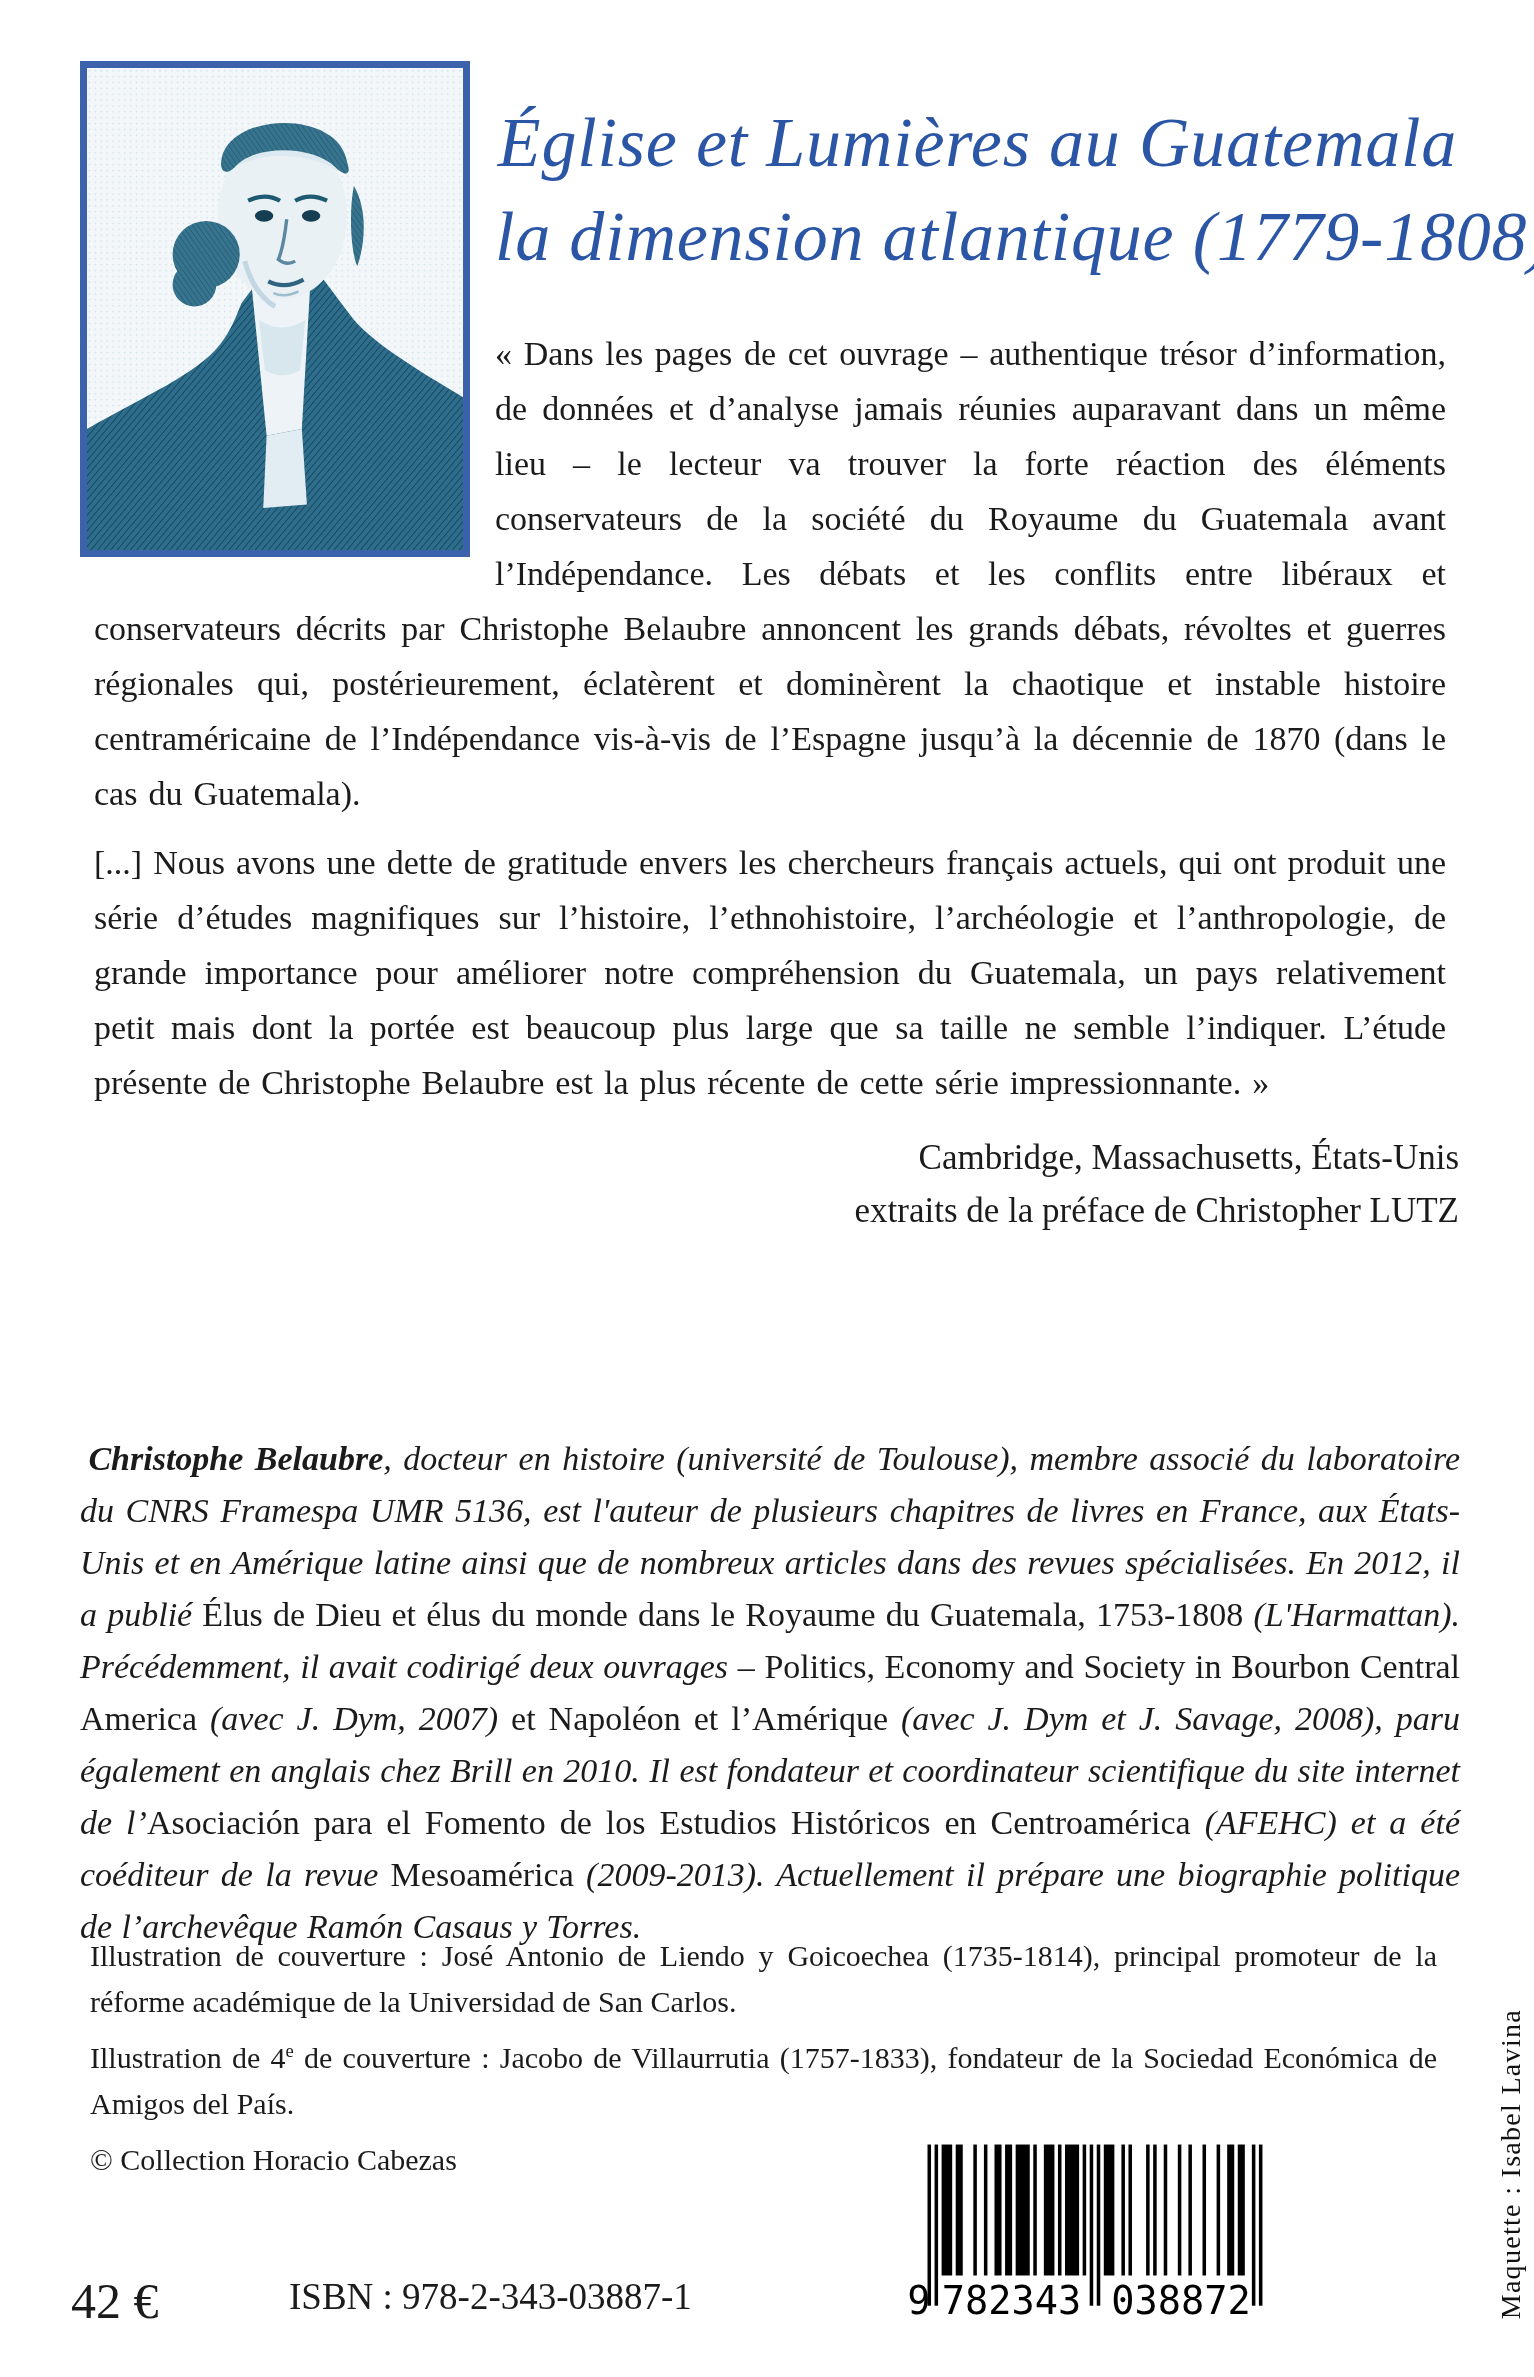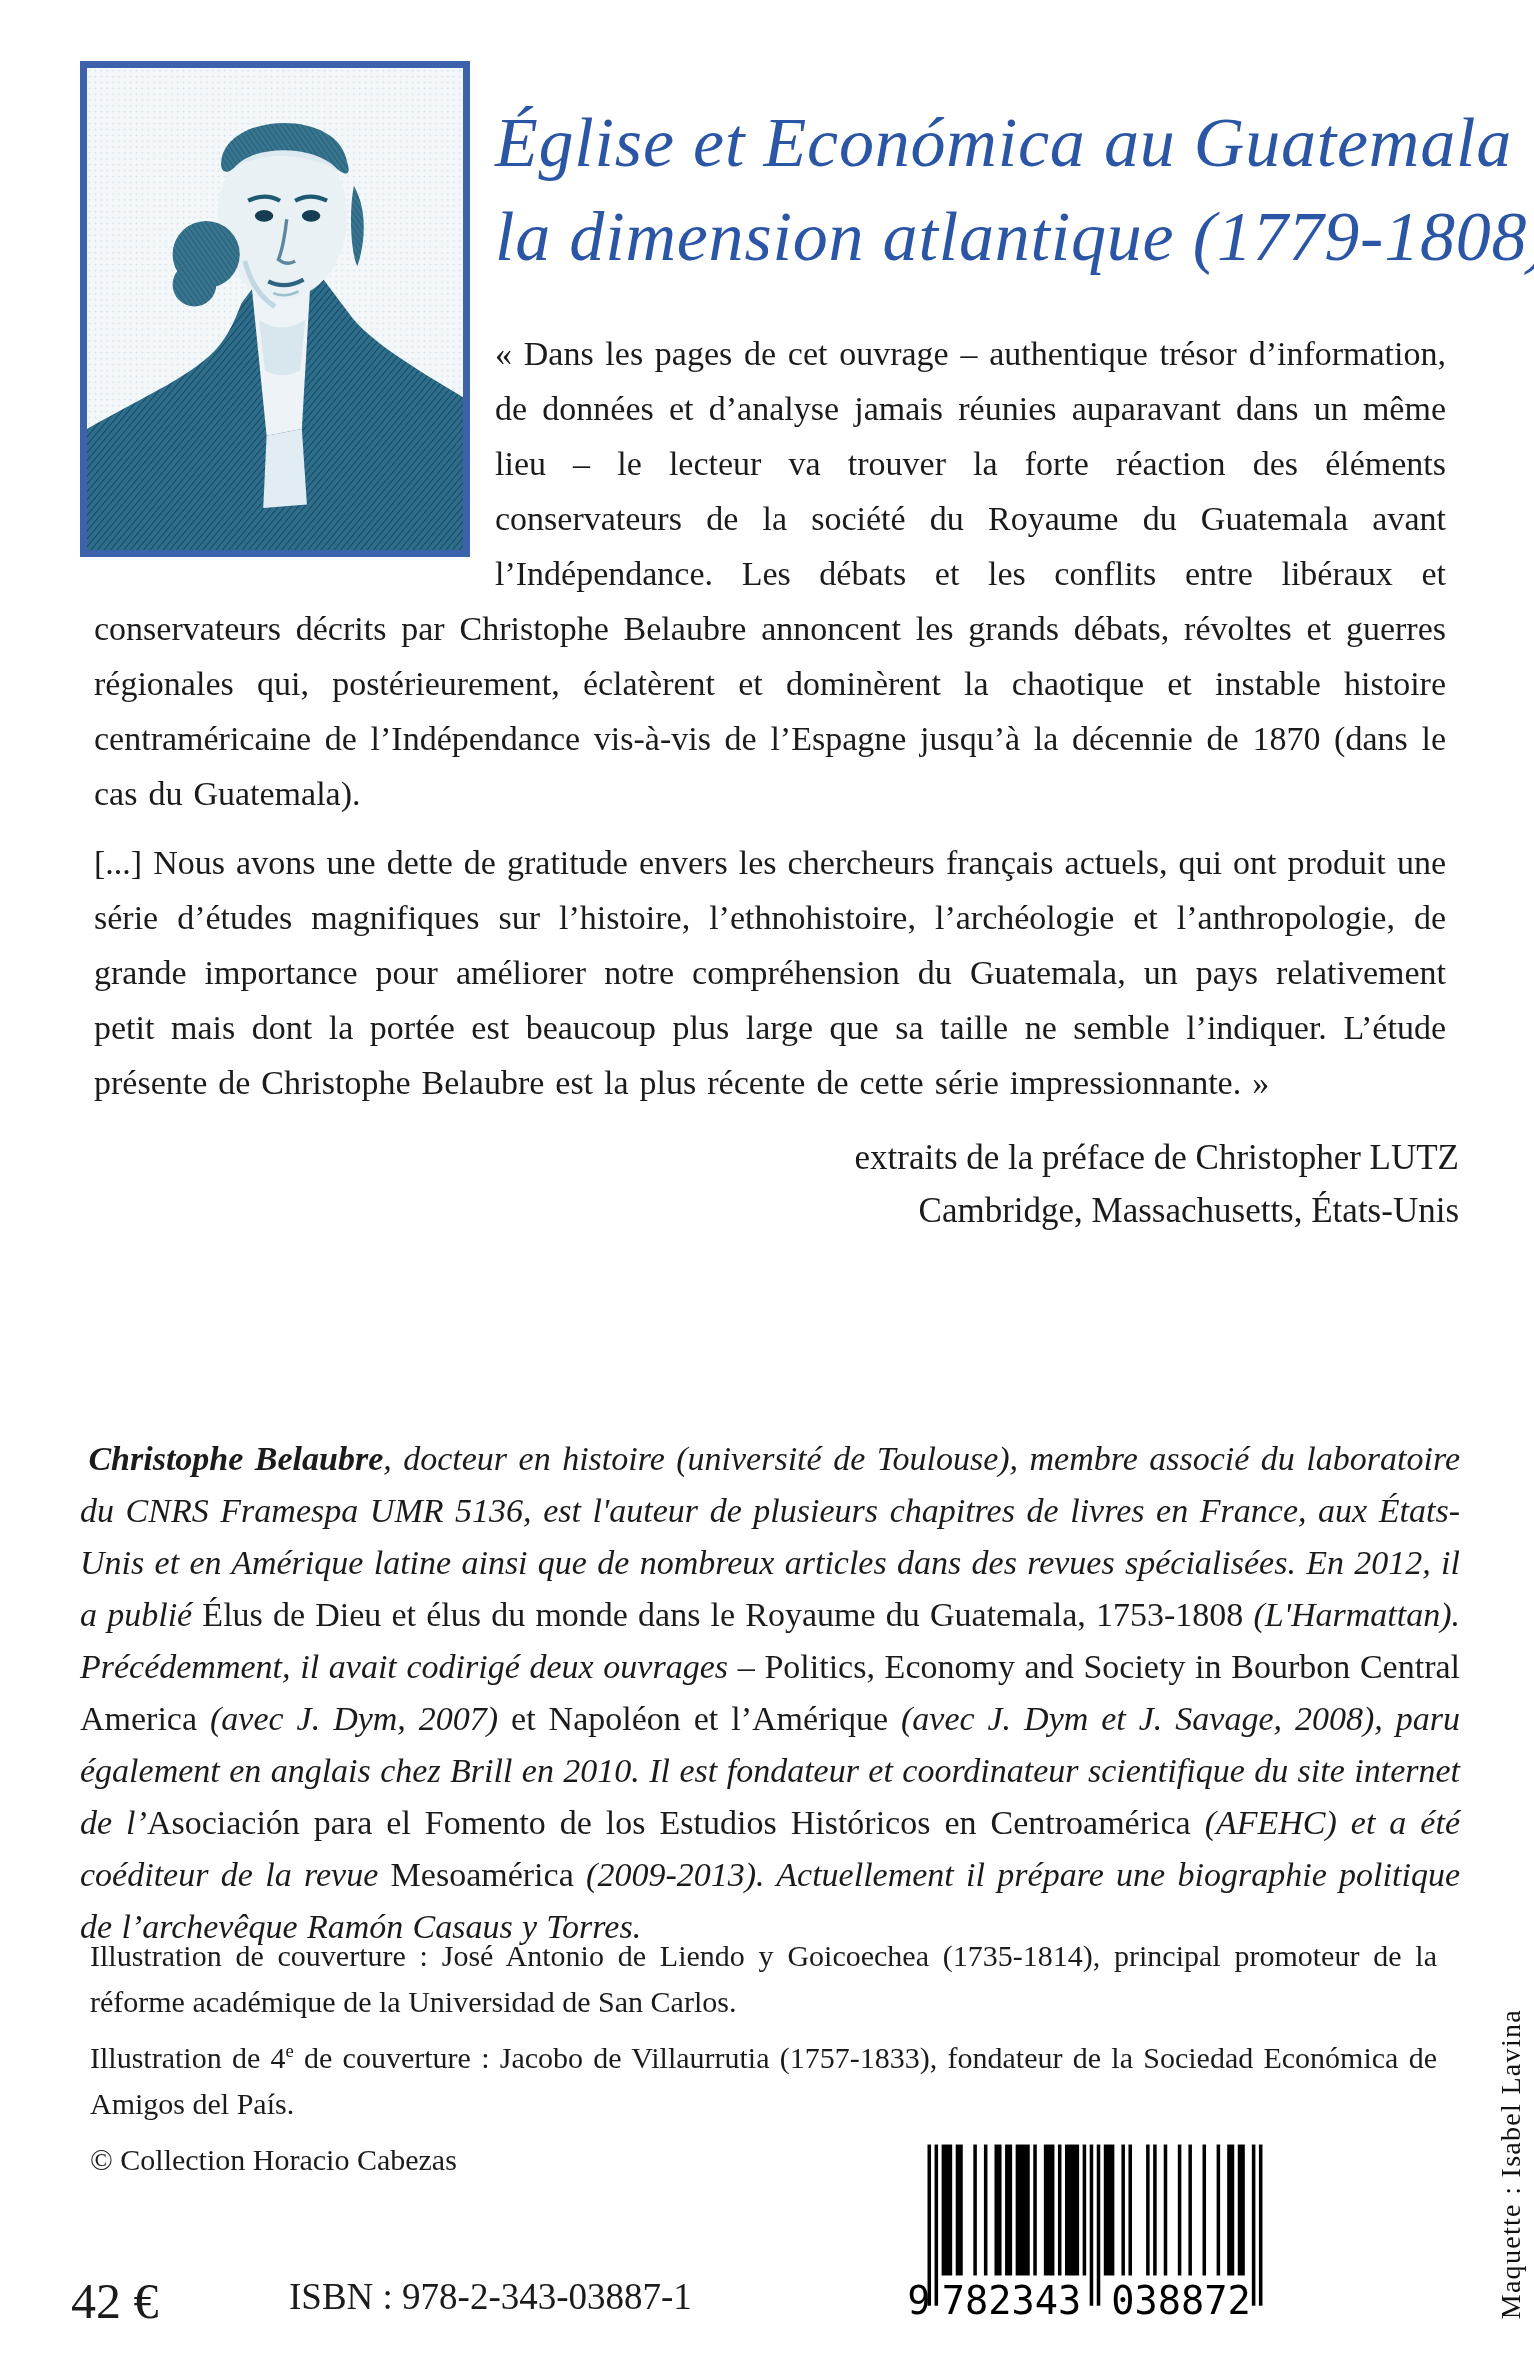--- a/index.html
+++ b/index.html
@@ -146,33 +146,33 @@
         <path d="M238,180 Q234,214 228,228 Q238,236 248,230" stroke="#5b87a0" stroke-width="4" fill="none"></path>
 
         <path d="M216,254 Q236,264 258,252" stroke="#2f6380" stroke-width="5" fill="none"></path>
         <path d="M222,268 Q236,274 252,266" stroke="#9dbecd" stroke-width="3" fill="none"></path>
 
         <path d="M188,230 Q198,268 224,284" stroke="#c2d7e2" stroke-width="6" fill="none"></path>
       </svg>
     </div>
 
     <div class="title-block">
-      <div>Église et Económica au Guatemala</div>
+      <div>Église et Lumières au Guatemala</div>
       <div>la dimension atlantique (1779-1808)</div>
     </div>
 
     <div class="quote-block">
       <p>« Dans les pages de cet ouvrage – authentique trésor d’information, de données et d’analyse jamais réunies auparavant dans un même lieu – le lecteur va trouver la forte réaction des éléments conservateurs de la société du Royaume du Guatemala avant l’Indépendance. Les débats et les conflits entre libéraux et conservateurs décrits par Christophe Belaubre annoncent les grands débats, révoltes et guerres régionales qui, postérieurement, éclatèrent et dominèrent la chaotique et instable histoire centraméricaine de l’Indépendance vis-à-vis de l’Espagne jusqu’à la décennie de 1870 (dans le cas du Guatemala).</p>
       <p>[...] Nous avons une dette de gratitude envers les chercheurs français actuels, qui ont produit une série d’études magnifiques sur l’histoire, l’ethnohistoire, l’archéologie et l’anthropologie, de grande importance pour améliorer notre compréhension du Guatemala, un pays relativement petit mais dont la portée est beaucoup plus large que sa taille ne semble l’indiquer. L’étude présente de Christophe Belaubre est la plus récente de cette série impressionnante. »</p>
     </div>
   </div>
 
   <div class="attribution">
+    <div>Cambridge, Massachusetts, États-Unis</div>
     <div>extraits de la préface de Christopher LUTZ</div>
-    <div>Cambridge, Massachusetts, États-Unis</div>
   </div>
 
   <p class="bio"><span class="bi">Christophe Belaubre</span><span class="it">, docteur en histoire (université de Toulouse), membre associé du laboratoire du CNRS Framespa UMR 5136, est l'auteur de plusieurs chapitres de livres en France, aux États-Unis et en Amérique latine ainsi que de nombreux articles dans des revues spécialisées. En 2012, il a publié </span><span class="rm">Élus de Dieu et élus du monde dans le Royaume du Guatemala, 1753-1808 </span><span class="it">(L'Harmattan). Précédemment, il avait codirigé deux ouvrages – </span><span class="rm">Politics, Economy and Society in Bourbon Central America </span><span class="it">(avec J. Dym, 2007) </span><span class="rm">et Napoléon et l’Amérique </span><span class="it">(avec J. Dym et J. Savage, 2008), paru également en anglais chez Brill en 2010. Il est fondateur et coordinateur scientifique du site internet de l’</span><span class="rm">Asociación para el Fomento de los Estudios Históricos en Centroamérica </span><span class="it">(AFEHC) et a été coéditeur de la revue </span><span class="rm">Mesoamérica </span><span class="it">(2009-2013). Actuellement il prépare une biographie politique de l’archevêque Ramón Casaus y Torres.</span></p>
 
   <div class="credits">
     <p>Illustration de couverture : José Antonio de Liendo y Goicoechea (1735-1814), principal promoteur de la réforme académique de la Universidad de San Carlos.</p>
     <p><span>Illustration de 4</span><sup>e</sup><span> de couverture : Jacobo de Villaurrutia (1757-1833), fondateur de la Sociedad Económica de Amigos del País.</span></p>
     <p>© Collection Horacio Cabezas</p>
   </div>
 

